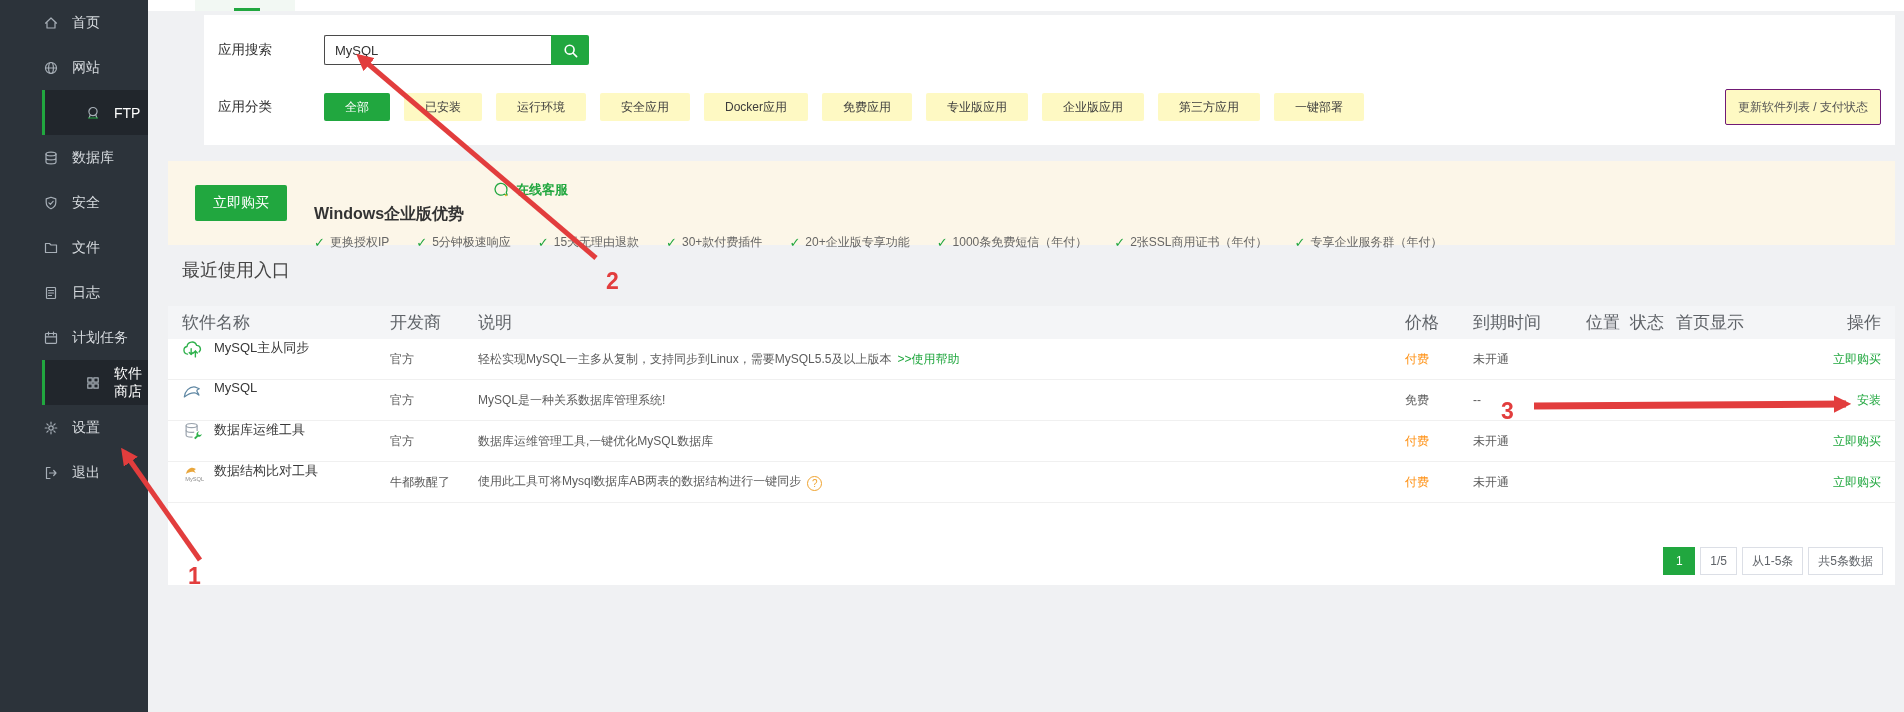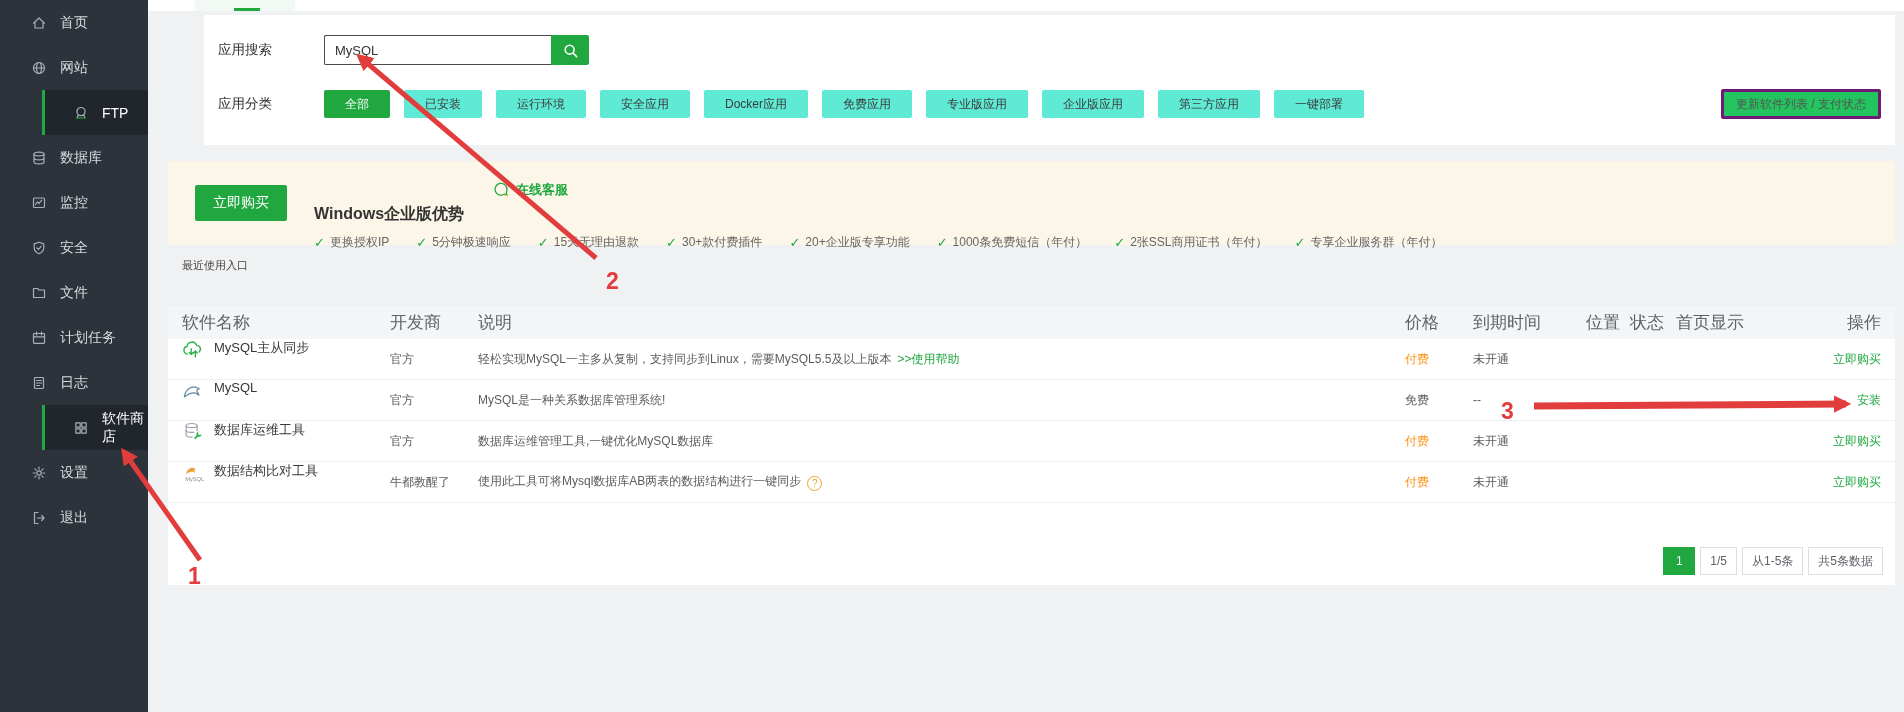--- a/index.html
+++ b/index.html
@@ -1,20 +1,20 @@
 <!DOCTYPE html>
 <html><head>
 <meta charset="utf-8">
 <style>
   html,body{margin:0;padding:0;background:#f0f1f3;}
   .page{position:relative;width:1904px;height:712px;overflow:hidden;background:#f0f1f3;
         font-family:"Liberation Sans","DejaVu Sans",sans-serif;-webkit-font-smoothing:antialiased;}
   
   .sidebar{position:absolute;left:0;top:0;bottom:0;width:148px;background:#2c333a;}
-  .side-item{display:flex;align-items:center;height:45px;padding-left:28px;border-left:3px solid transparent;
+  .side-item{display:flex;align-items:center;height:45px;padding-left:40px;border-left:3px solid transparent;
              color:#d7dbdf;font-size:14px;cursor:pointer;}
   .side-item .icon{width:16px;height:16px;margin-right:13px;color:#a7afb7;flex:none;}
   .side-item.active{background:#21262c;border-left-color:#21a73f;color:#fff;margin-left:42px;}
   .icon{display:inline-flex;align-items:center;justify-content:center;}
   .icon svg{width:100%;height:100%;}
   
   .content{position:absolute;left:148px;top:0;right:0;bottom:0;}
   .tabstrip{position:absolute;left:0;top:0;right:0;height:11px;background:#fff;}
   .tab-ghost{position:absolute;left:47px;top:0;width:100px;height:11px;background:#f2f8f3;}
   .tab-underline{position:absolute;left:86px;bottom:0;width:26px;height:3px;background:#21a73f;}
@@ -23,40 +23,40 @@
   .form-row{display:flex;align-items:center;}
   .form-label{width:106px;flex:none;font-size:13.5px;color:#333;}
   .search-box{display:inline-flex;align-items:stretch;}
   .search-input{width:206px;height:28px;border:1px solid #4a4a4a;border-right:none;border-radius:2px 0 0 2px;
                 padding:0 10px;font-size:13px;color:#333;outline:none;font-family:inherit;}
   .search-btn{width:38px;height:30px;background:#21a73f;border:none;border-radius:0 2px 2px 0;cursor:pointer;
               display:inline-flex;align-items:center;justify-content:center;}
   .search-btn .icon{width:17px;height:17px;}
   .cat-row{margin-top:24px;}
   .cat-list{display:inline-flex;}
-  .cat-btn{height:28px;padding:0 21px;margin-right:14px;border:none;border-radius:2px;background:#5eead4;
+  .cat-btn{height:28px;padding:0 21px;margin-right:14px;border:none;border-radius:2px;background:#fef9c3;
            color:#3c3c3c;font-size:12px;cursor:pointer;font-family:inherit;white-space:nowrap;}
   .cat-btn.active{background:#21a73f;color:#fff;}
-  .update-btn{margin-left:auto;height:30px;padding:0 12px;background:#22c55e;border:3px solid #701a75;border-radius:2px;
+  .update-btn{margin-left:auto;height:36px;padding:0 12px;background:#fef9c3;border:1px solid #701a75;border-radius:2px;
               color:#555;font-size:12px;cursor:pointer;font-family:inherit;white-space:nowrap;}
   
   .banner{position:absolute;left:20px;right:9px;top:161px;height:84px;background:#fcf6e8;
           display:flex;align-items:center;padding-left:27px;box-sizing:border-box;}
   .buy-btn{width:92px;height:36px;background:#21a73f;color:#fff;border:none;border-radius:2px;font-size:14px;
            cursor:pointer;font-family:inherit;flex:none;}
   .banner-right{margin-left:27px;}
   .banner-top{display:flex;align-items:center;}
   .banner-title{font-size:16px;font-weight:bold;color:#333;margin-top:48px;}
   .support-link{display:inline-flex;align-items:center;margin-left:28px;color:#21a73f;font-size:13px;font-weight:bold;cursor:pointer;}
   .support-link .icon{width:18px;height:18px;margin-right:6px;}
   .features{display:flex;margin-top:9px;}
   .feature{display:inline-flex;align-items:center;margin-right:27px;font-size:12px;color:#666;white-space:nowrap;}
   .check{font-style:normal;color:#21a73f;font-weight:bold;margin-right:5px;font-size:13px;}
   
-  .recent-label{position:absolute;left:34px;top:258px;font-size:11px;color:#454545;}
+  .recent-label{position:absolute;left:34px;top:258px;font-size:18px;color:#454545;}
   
   .table-card{position:absolute;left:20px;right:9px;top:306px;height:279px;}
   .sw-table{width:100%;border-collapse:collapse;table-layout:fixed;}
   .sw-table thead tr{height:33px;background:#f4f5f7;}
   .sw-table th{font-weight:normal;font-size:17px;color:#5f6368;text-align:left;padding:0;}
   .sw-table th:first-child,.sw-table td:first-child{padding-left:14px;}
   .sw-table th:last-child,.sw-table td:last-child{text-align:right;padding-right:14px;}
   .sw-table tbody tr{height:40px;border-bottom:1px solid #f0f0f0;}
   .sw-table td{font-size:12px;color:#5c5c5c;padding:0;overflow:hidden;white-space:nowrap;}
   .c-name{display:flex;align-items:flex-start;height:40px;}
@@ -115,60 +115,51 @@
             <svg viewBox="0 0 16 16" fill="none" stroke="currentColor" stroke-width="1.2" stroke-linecap="round" stroke-linejoin="round">
               <ellipse cx="8" cy="4" rx="5" ry="1.9"></ellipse>
               <path d="M3 4v8c0 1.05 2.24 1.9 5 1.9s5-.85 5-1.9V4M3 8c0 1.05 2.24 1.9 5 1.9S13 9.05 13 8"></path>
             </svg>
           </span>
           <span class="side-label">数据库</span>
         </div>
         <div class="side-item">
           <span class="icon">
             <svg viewBox="0 0 16 16" fill="none" stroke="currentColor" stroke-width="1.2" stroke-linecap="round" stroke-linejoin="round">
-              <rect x="2.5" y="3" width="11" height="9.5" rx="1"></rect>
-              <path d="m4.5 9.5 2-2.6 1.6 1.6 2.6-3.3"></path>
-            </svg>
-          </span>
-          <span class="side-label">监控</span>
-        </div>
-        <div class="side-item">
-          <span class="icon">
-            <svg viewBox="0 0 16 16" fill="none" stroke="currentColor" stroke-width="1.2" stroke-linecap="round" stroke-linejoin="round">
               <path d="M8 2.2l4.8 1.7v3.3c0 3.1-1.9 5.3-4.8 6.6-2.9-1.3-4.8-3.5-4.8-6.6V3.9z"></path>
               <path d="m5.9 7.8 1.5 1.5 2.7-3"></path>
             </svg>
           </span>
           <span class="side-label">安全</span>
         </div>
         <div class="side-item">
           <span class="icon">
             <svg viewBox="0 0 16 16" fill="none" stroke="currentColor" stroke-width="1.2" stroke-linecap="round" stroke-linejoin="round">
               <path d="M2.5 12.5v-9h4L8 5h5.5v7.5z"></path>
             </svg>
           </span>
           <span class="side-label">文件</span>
         </div>
         <div class="side-item">
           <span class="icon">
             <svg viewBox="0 0 16 16" fill="none" stroke="currentColor" stroke-width="1.2" stroke-linecap="round" stroke-linejoin="round">
+              <rect x="3.5" y="2.5" width="9" height="11" rx="0.8"></rect>
+              <path d="M5.5 5.5h5M5.5 8h5M5.5 10.5h3"></path>
+            </svg>
+          </span>
+          <span class="side-label">日志</span>
+        </div>
+        <div class="side-item">
+          <span class="icon">
+            <svg viewBox="0 0 16 16" fill="none" stroke="currentColor" stroke-width="1.2" stroke-linecap="round" stroke-linejoin="round">
               <rect x="2.5" y="3.5" width="11" height="9.8" rx="0.8"></rect>
               <path d="M2.5 6.8h11M5.5 2v3M10.5 2v3"></path>
             </svg>
           </span>
           <span class="side-label">计划任务</span>
-        </div>
-        <div class="side-item">
-          <span class="icon">
-            <svg viewBox="0 0 16 16" fill="none" stroke="currentColor" stroke-width="1.2" stroke-linecap="round" stroke-linejoin="round">
-              <rect x="3.5" y="2.5" width="9" height="11" rx="0.8"></rect>
-              <path d="M5.5 5.5h5M5.5 8h5M5.5 10.5h3"></path>
-            </svg>
-          </span>
-          <span class="side-label">日志</span>
         </div>
         <div class="side-item active">
           <span class="icon">
             <svg viewBox="0 0 16 16" fill="none" stroke="currentColor" stroke-width="1.2" stroke-linecap="round" stroke-linejoin="round">
               <rect x="2.8" y="2.8" width="4.4" height="4.4"></rect>
               <rect x="8.8" y="2.8" width="4.4" height="4.4"></rect>
               <rect x="2.8" y="8.8" width="4.4" height="4.4"></rect>
               <rect x="8.8" y="8.8" width="4.4" height="4.4"></rect>
             </svg>
           </span>

